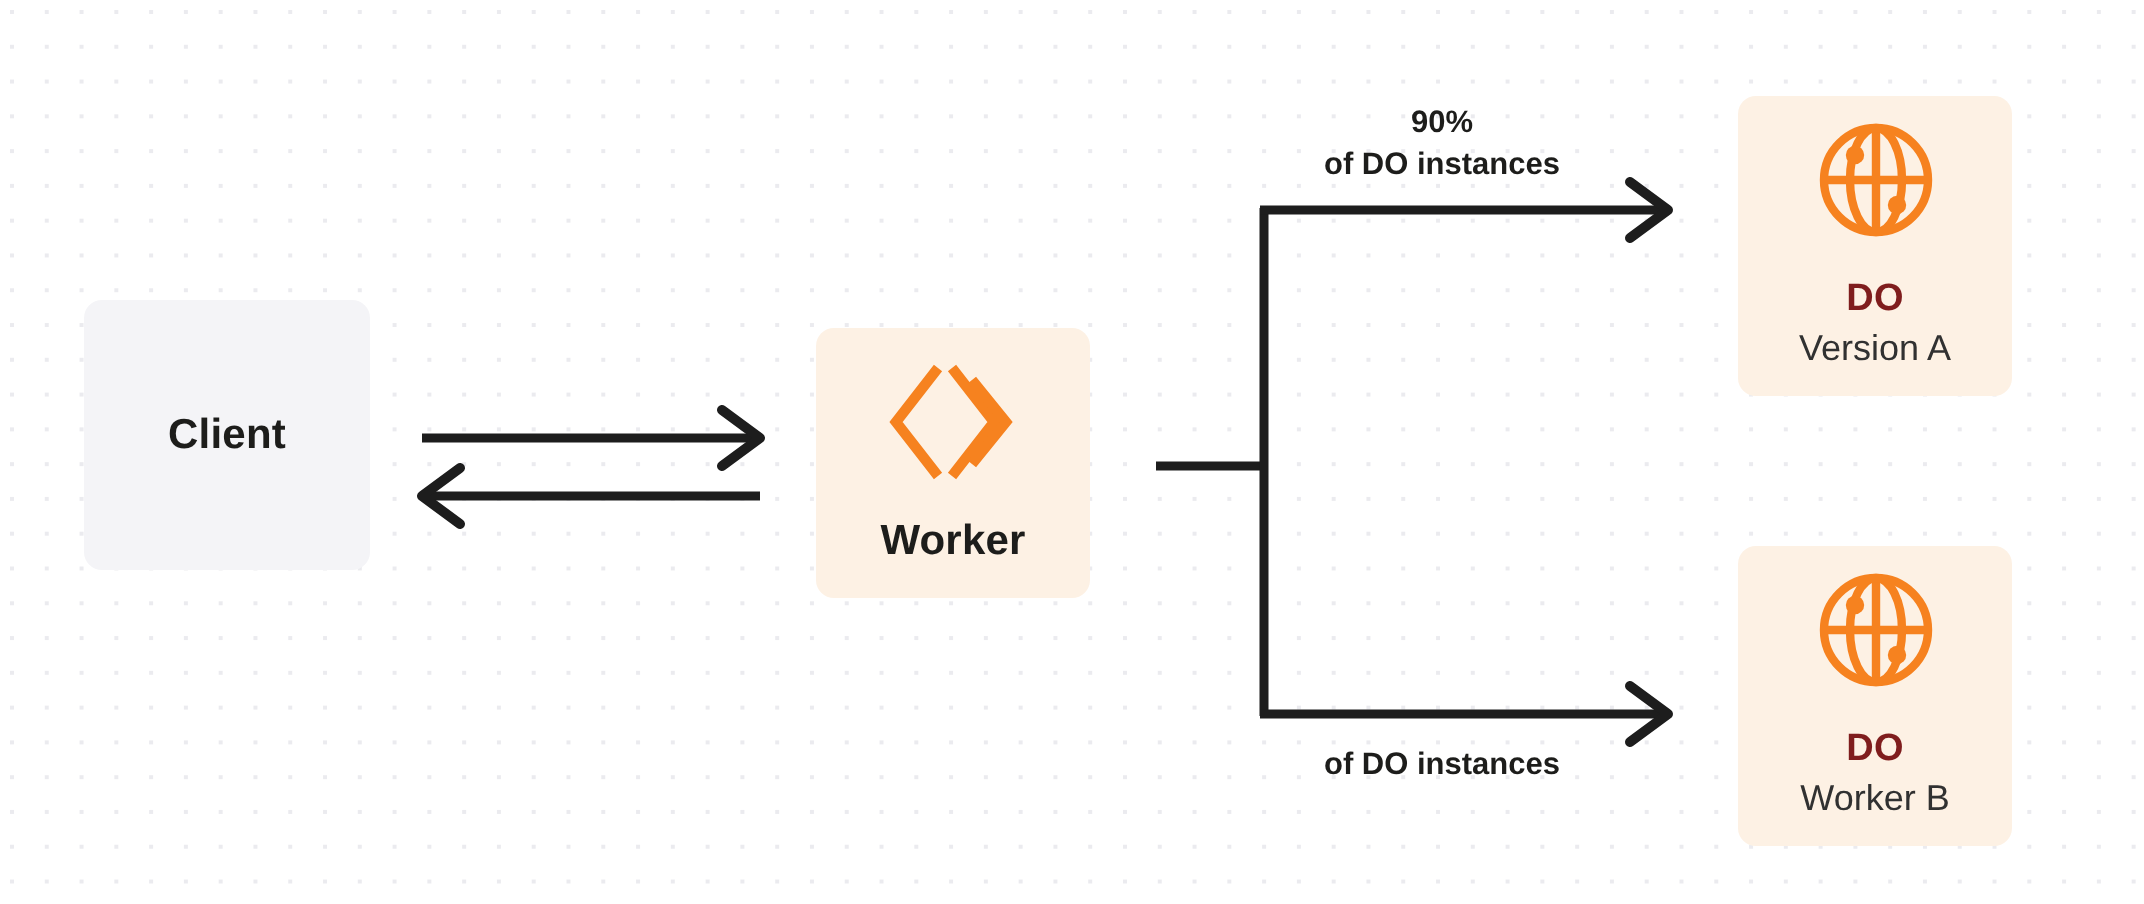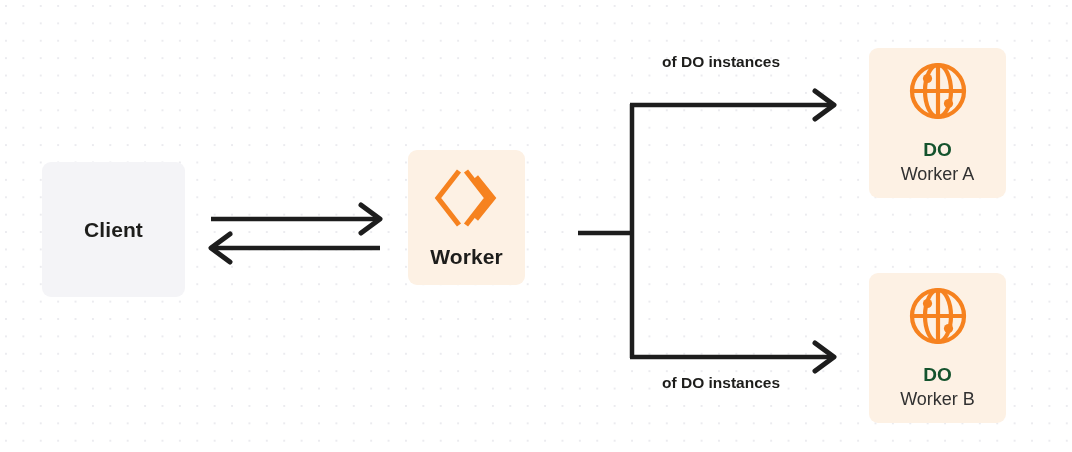--- a/index.html
+++ b/index.html
@@ -24,30 +24,30 @@
     box-sizing: border-box;
     border-radius: 9px;
     display: flex;
     flex-direction: column;
     align-items: center;
     justify-content: center;
   }
 
   .node-client {
     left: 42px;
-    top: 162px;
+    top: 150px;
     width: 143px;
     height: 135px;
     background: #f4f4f7;
   }
 
   .node-worker {
     left: 408px;
-    top: 150px;
-    width: 117px;
+    top: 164px;
+    width: 137px;
     height: 135px;
     background: #fdf1e4;
   }
 
   .node-do-a {
     left: 869px;
     top: 48px;
     width: 137px;
     height: 150px;
     background: #fdf1e4;
@@ -65,21 +65,21 @@
     font-size: 21px;
     font-weight: bold;
     color: #1d1d1b;
     letter-spacing: 0.1px;
     line-height: 1.1;
   }
 
   .node-title-sm {
     font-size: 19px;
     font-weight: bold;
-    color: #14532d;
+    color: #7f1d1d;
     letter-spacing: 0.1px;
     line-height: 1.15;
   }
 
   .node-subtitle {
     font-size: 18px;
     font-weight: normal;
     color: #313131;
     line-height: 1.2;
     margin-top: 3px;
@@ -185,41 +185,42 @@
           <circle cx="30" cy="30" r="26"></circle>
           <line x1="30" y1="4" x2="30" y2="56"></line>
           <line x1="5" y1="30" x2="55" y2="30"></line>
           <ellipse cx="30" cy="30" rx="13" ry="26"></ellipse>
         </g>
         <circle cx="19.5" cy="17.5" r="4.6" fill="#f6821f"></circle>
         <circle cx="40.5" cy="42.5" r="4.6" fill="#f6821f"></circle>
       </svg>
     </span>
     <span class="node-title-sm">DO</span>
-    <span class="node-subtitle">Worker A</span>
+    <span class="node-subtitle">Version A</span>
   </div>
 
   <div class="node node-do-b">
     <span class="node-icon-do">
       <svg width="60" height="60" viewBox="0 0 60 60" xmlns="http://www.w3.org/2000/svg">
         <g fill="none" stroke="#f6821f" stroke-width="4.2">
           <circle cx="30" cy="30" r="26"></circle>
           <line x1="30" y1="4" x2="30" y2="56"></line>
           <line x1="5" y1="30" x2="55" y2="30"></line>
           <ellipse cx="30" cy="30" rx="13" ry="26"></ellipse>
         </g>
         <circle cx="19.5" cy="17.5" r="4.6" fill="#f6821f"></circle>
         <circle cx="40.5" cy="42.5" r="4.6" fill="#f6821f"></circle>
       </svg>
     </span>
     <span class="node-title-sm">DO</span>
     <span class="node-subtitle">Worker B</span>
   </div>
 
   <div class="edge-label label-top">
+    <div>90%</div>
     <div>of DO instances</div>
   </div>
 
   <div class="edge-label label-bottom">
     <div>of DO instances</div>
   </div>
 
 </div>
 
 </body></html>

